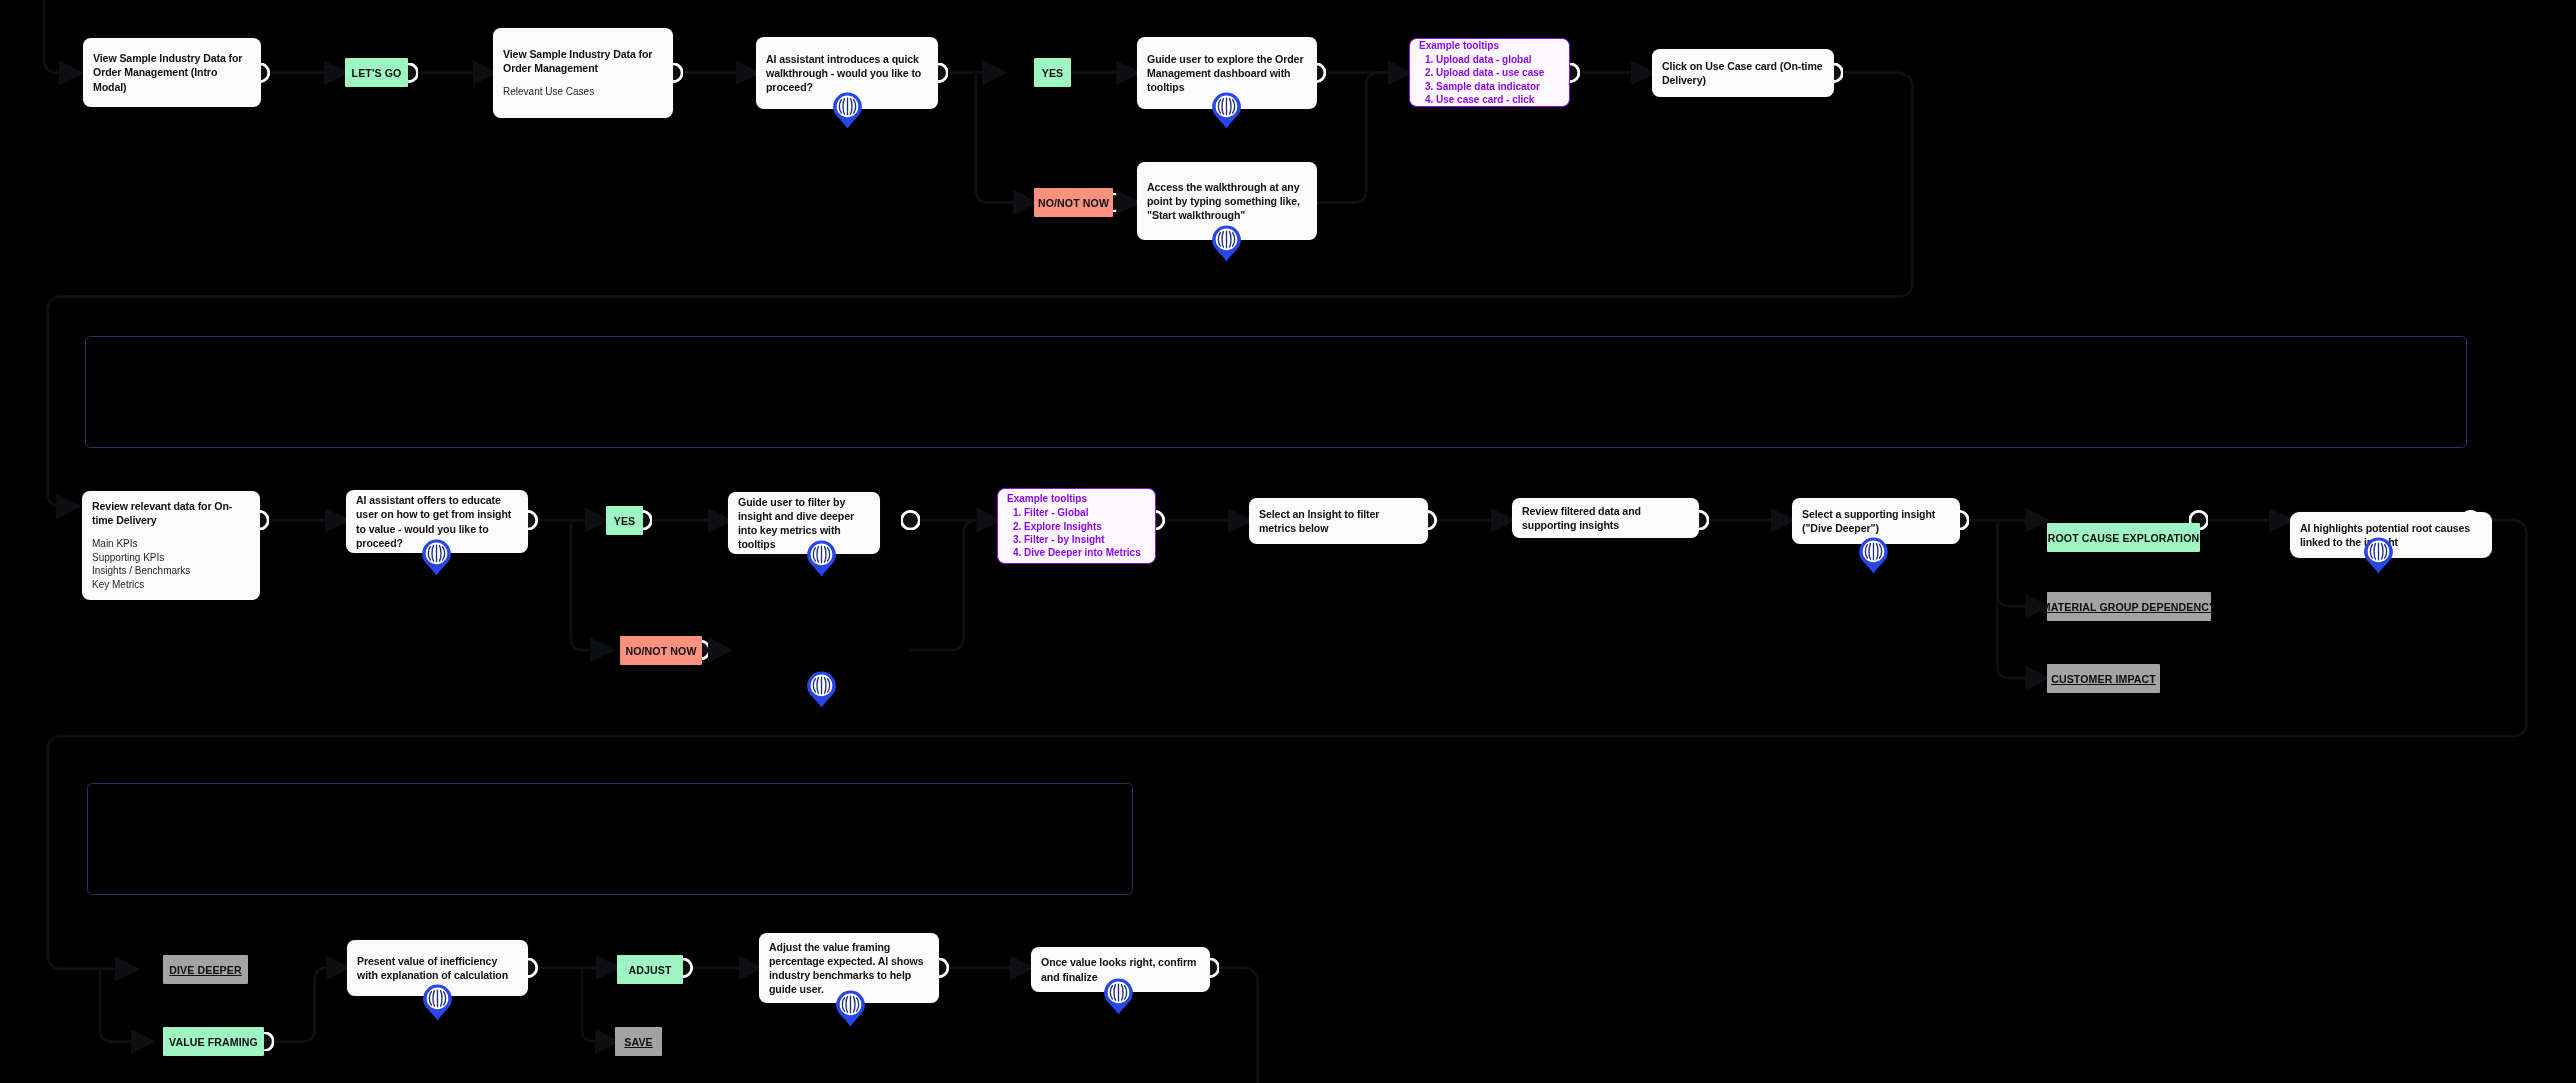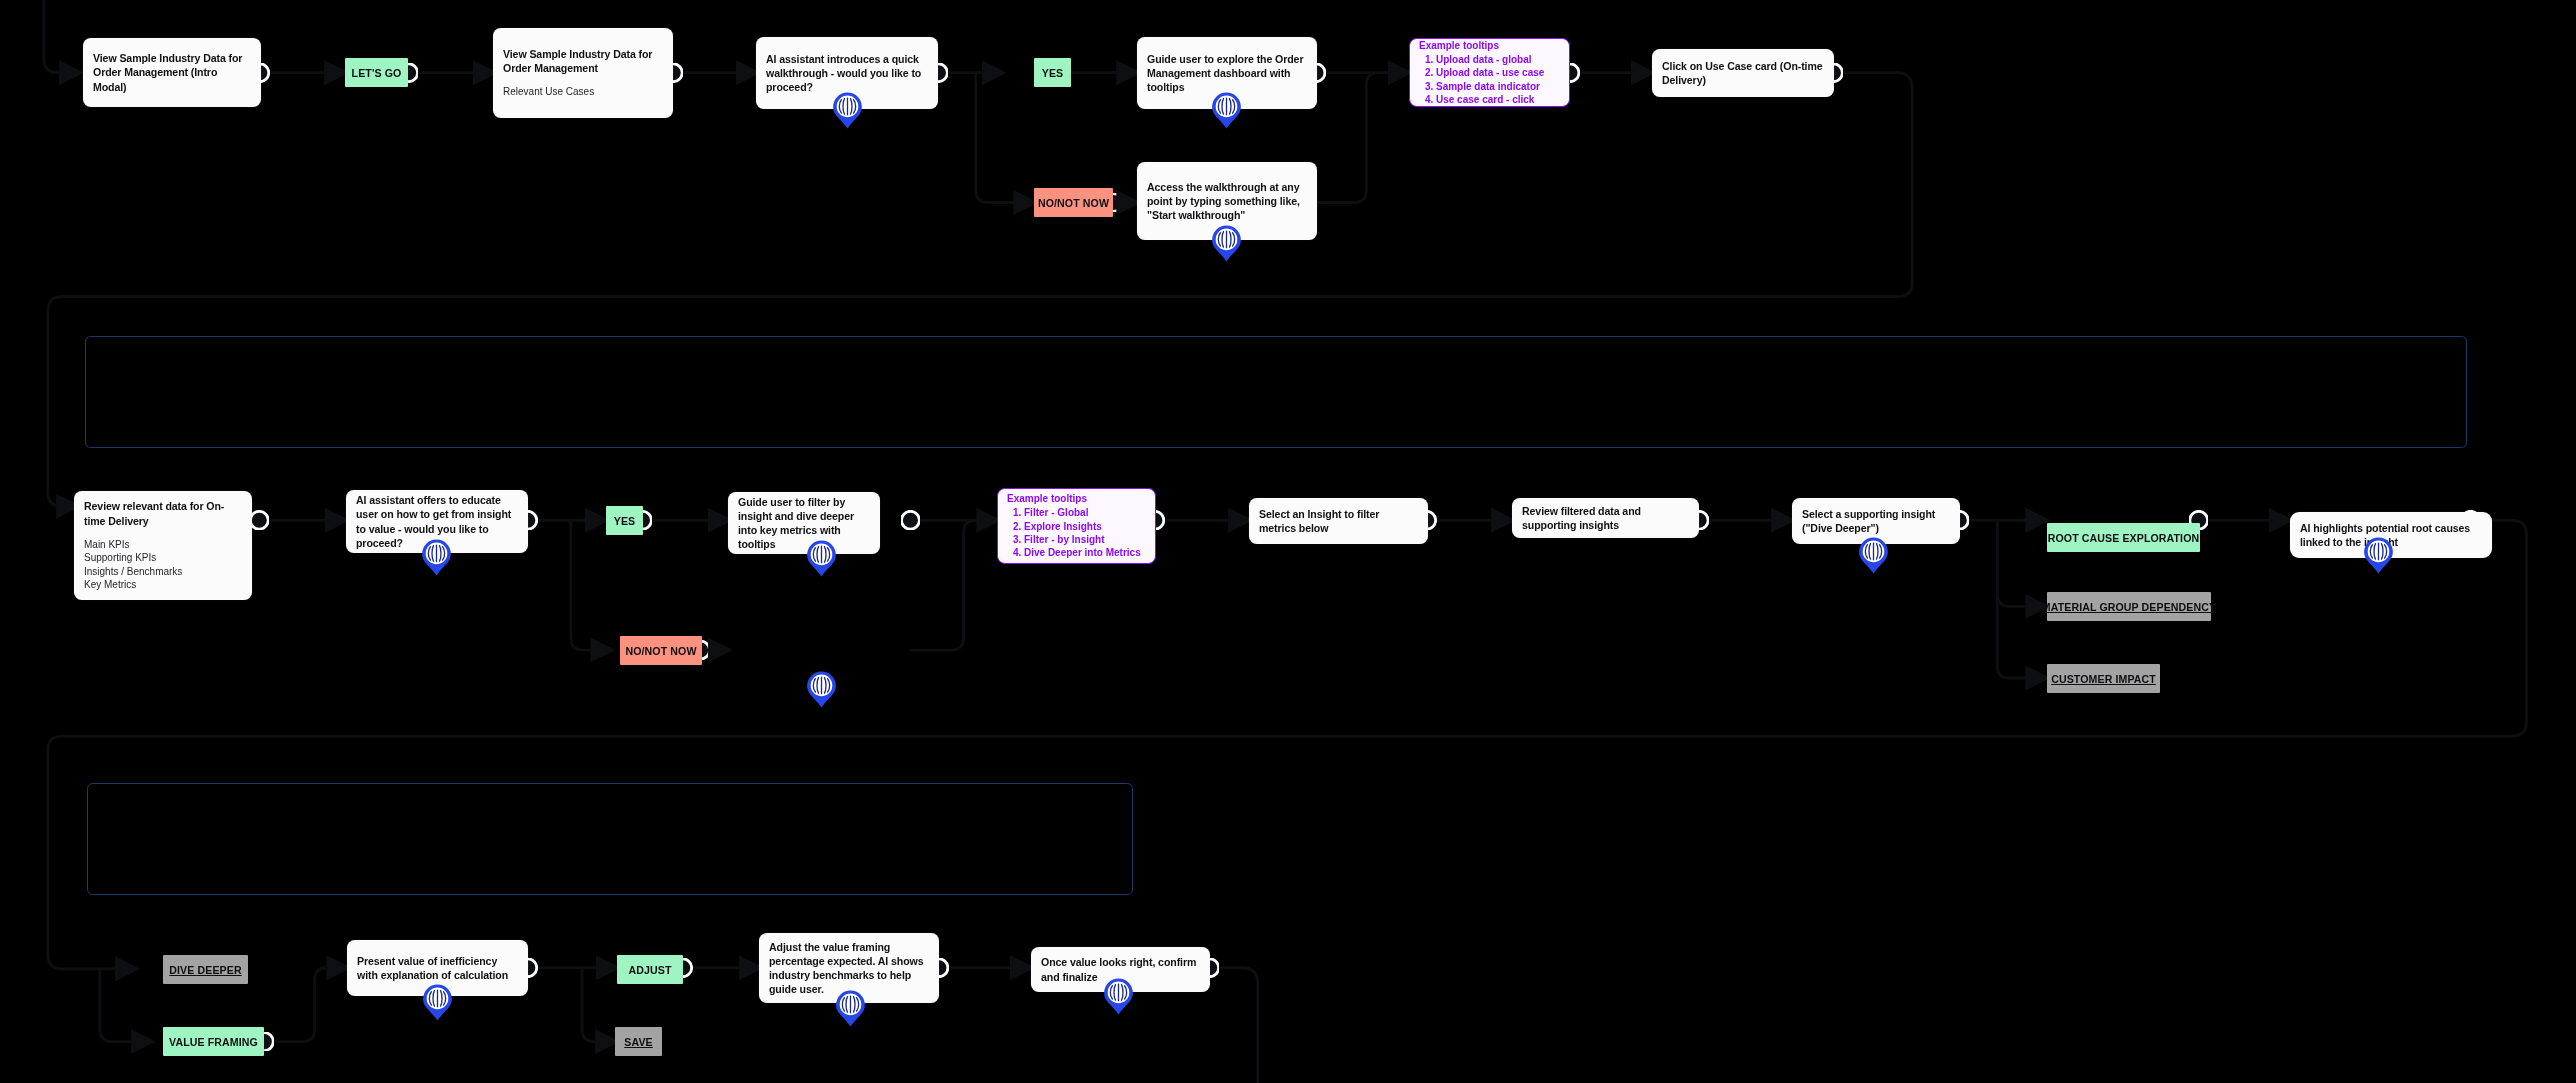--- a/index.html
+++ b/index.html
@@ -253,21 +253,21 @@
       <g stroke="#1b2a86" stroke-width="2.4" fill="none" stroke-linecap="round">
         <path d="M17 14 C12 20 12 32 17 38"></path>
           <path d="M22.5 12 C19 19 19 33 22.5 40"></path>
         <path d="M28 11 L28 41"></path>
           <path d="M33.5 12 C37 19 37 33 33.5 40"></path>
           <path d="M39 14 C44 20 44 32 39 38"></path>
       </g>
     </svg>
   </div>
 
-  <div class="node" style="left:74px;top:491px;width:178px;height:109px;">
+  <div class="node" style="left:82px;top:491px;width:178px;height:109px;justify-content:flex-end;">
     <div class="title">Review relevant data for On-time Delivery</div>
     <div class="sub">
       <span class="l">Main KPIs</span>
       <span class="l">Supporting KPIs</span>
       <span class="l">Insights / Benchmarks</span>
       <span class="l">Key Metrics</span>
     </div>
   </div>
 
   <div class="node" style="left:346px;top:490px;width:182px;height:63px;">

